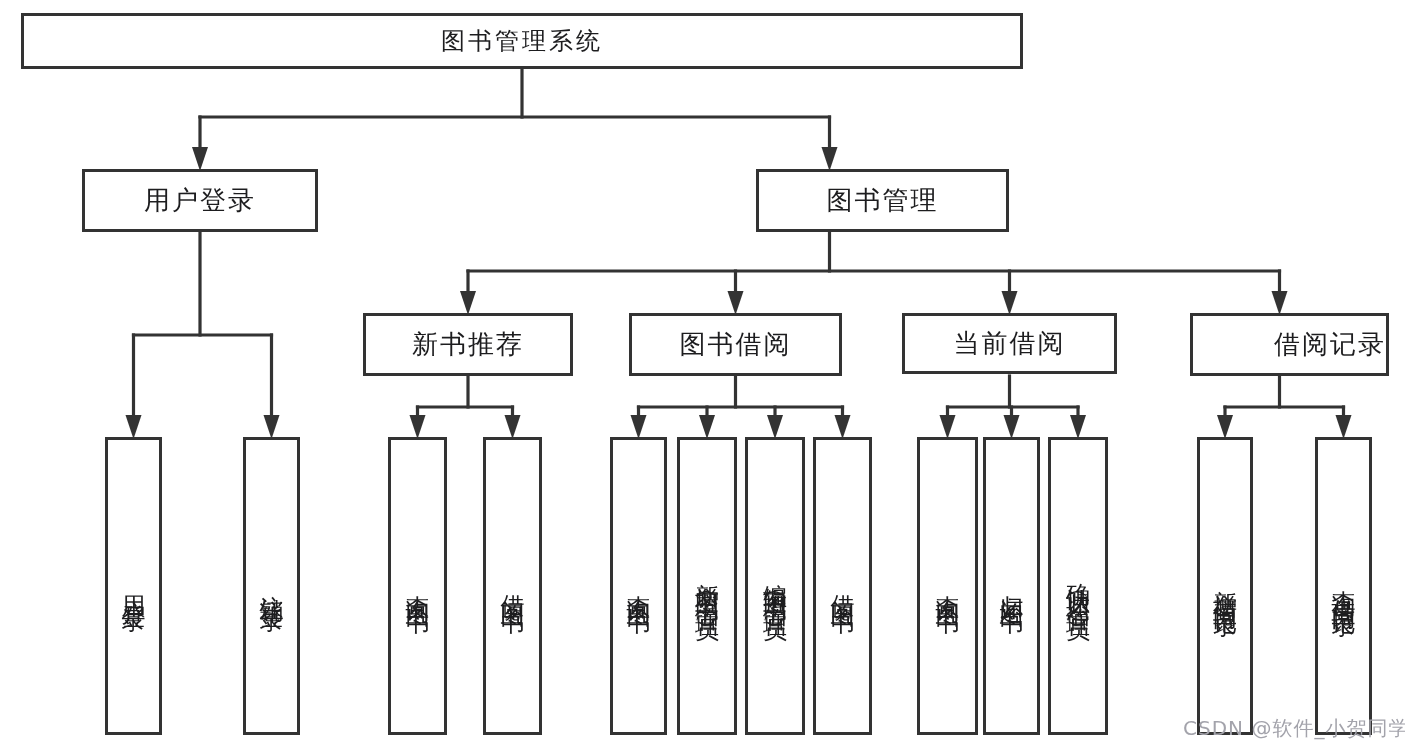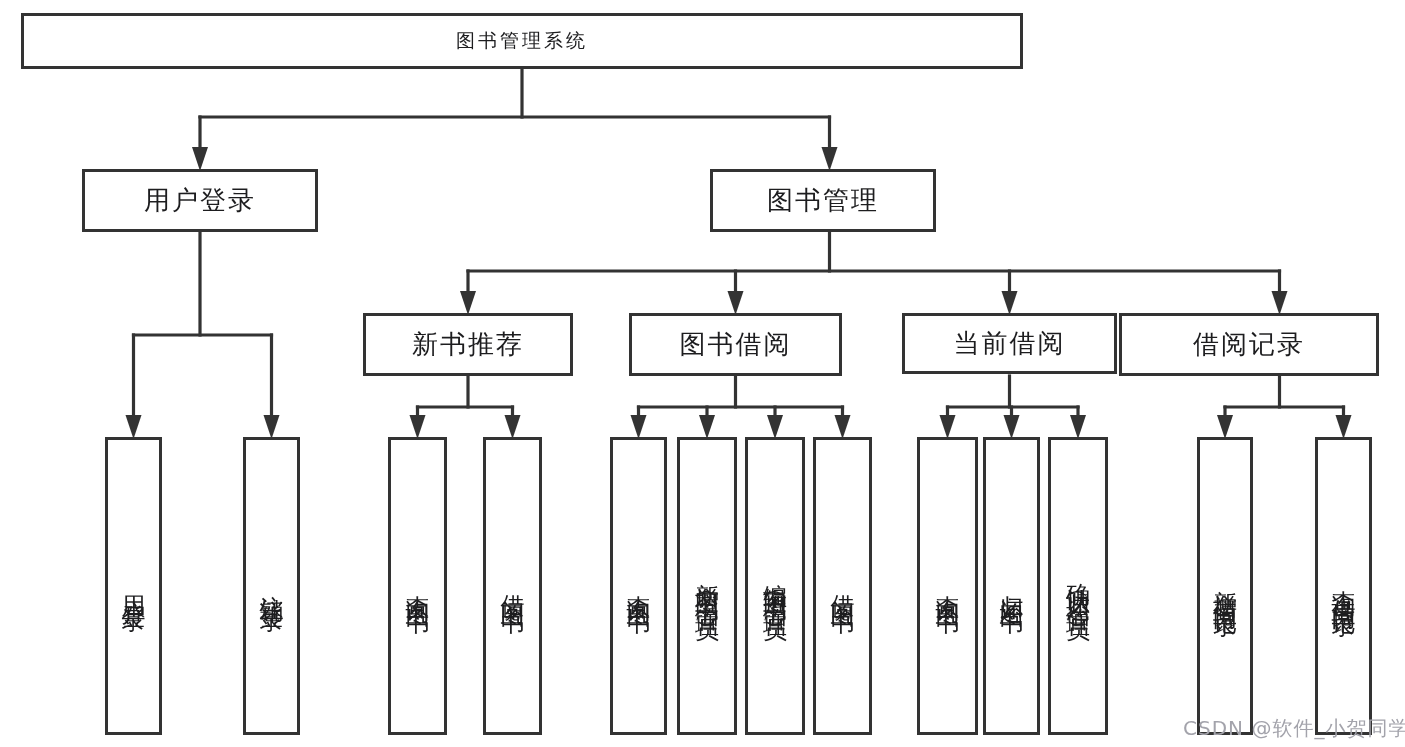--- a/index.html
+++ b/index.html
@@ -28,21 +28,21 @@
     background: #ffffff;
     display: flex;
     align-items: center;
     justify-content: center;
     color: var(--text, #1d1d1f);
     font-size: 26px;
     letter-spacing: 2px;
     text-align: center;
   }
   .node.title {
-    font-size: 19px;
+    font-size: 24px;
     letter-spacing: 3px;
   }
   .node.vertical span {
     writing-mode: vertical-rl;
     text-orientation: mixed;
     font-size: 24px;
     letter-spacing: 5px;
     line-height: 1;
   }
   .watermark {
@@ -113,33 +113,33 @@
       <polygon points="1217,415 1233,415 1225,439" fill="#333333"></polygon>
       <line x1="1343.5" y1="407" x2="1343.5" y2="417" stroke="#333333" stroke-width="3.2" stroke-linecap="square"></line>
       <polygon points="1335.5,415 1351.5,415 1343.5,439" fill="#333333"></polygon>
     </svg>
   <div class="node title" style="left: 21px; top: 13px; width: 1002px; height: 56px;">
       <span>图书管理系统</span>
     </div>
     <div class="node" style="left: 82px; top: 169px; width: 236px; height: 63px;">
       <span>用户登录</span>
     </div>
-    <div class="node" style="left: 710px; top: 169px; width: 226px; height: 63px;">
+    <div class="node" style="left: 756px; top: 169px; width: 253px; height: 63px;">
       <span>图书管理</span>
     </div>
     <div class="node" style="left: 629px; top: 313px; width: 213px; height: 63px;">
       <span>图书借阅</span>
     </div>
     <div class="node" style="left: 363px; top: 313px; width: 210px; height: 63px;">
       <span>新书推荐</span>
     </div>
     <div class="node" style="left: 902px; top: 313px; width: 215px; height: 61px;">
       <span>当前借阅</span>
     </div>
-    <div class="node" style="left: 1119px; top: 313px; width: 260px; height: 63px;">
+    <div class="node" style="left: 1190px; top: 313px; width: 199px; height: 63px; justify-content: flex-end;">
       <span>借阅记录</span>
     </div>
     <div class="node vertical" style="left: 105px; top: 437px; width: 57px; height: 298px;">
       <span>用户登录</span>
     </div>
     <div class="node vertical" style="left: 243px; top: 437px; width: 57px; height: 298px;">
       <span>注销登录</span>
     </div>
     <div class="node vertical" style="left: 388px; top: 437px; width: 59px; height: 298px;">
       <span>查询图书</span>

